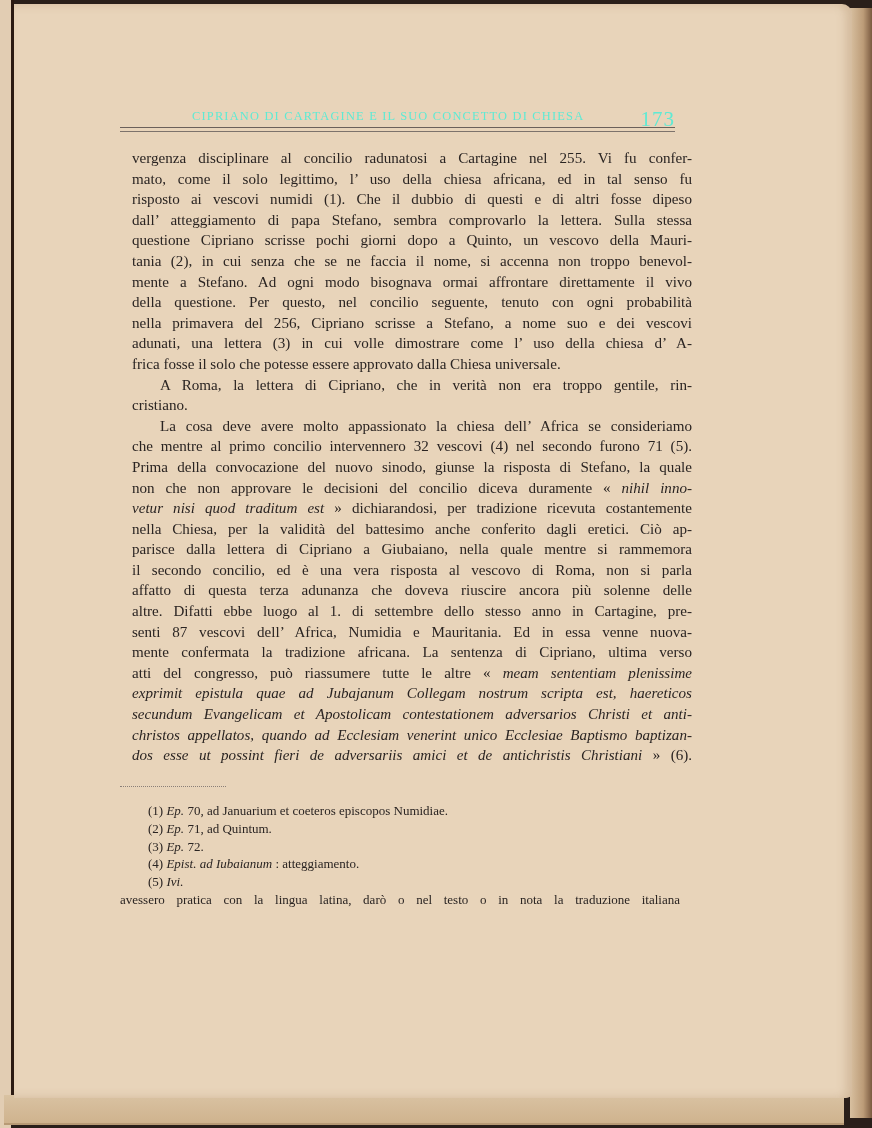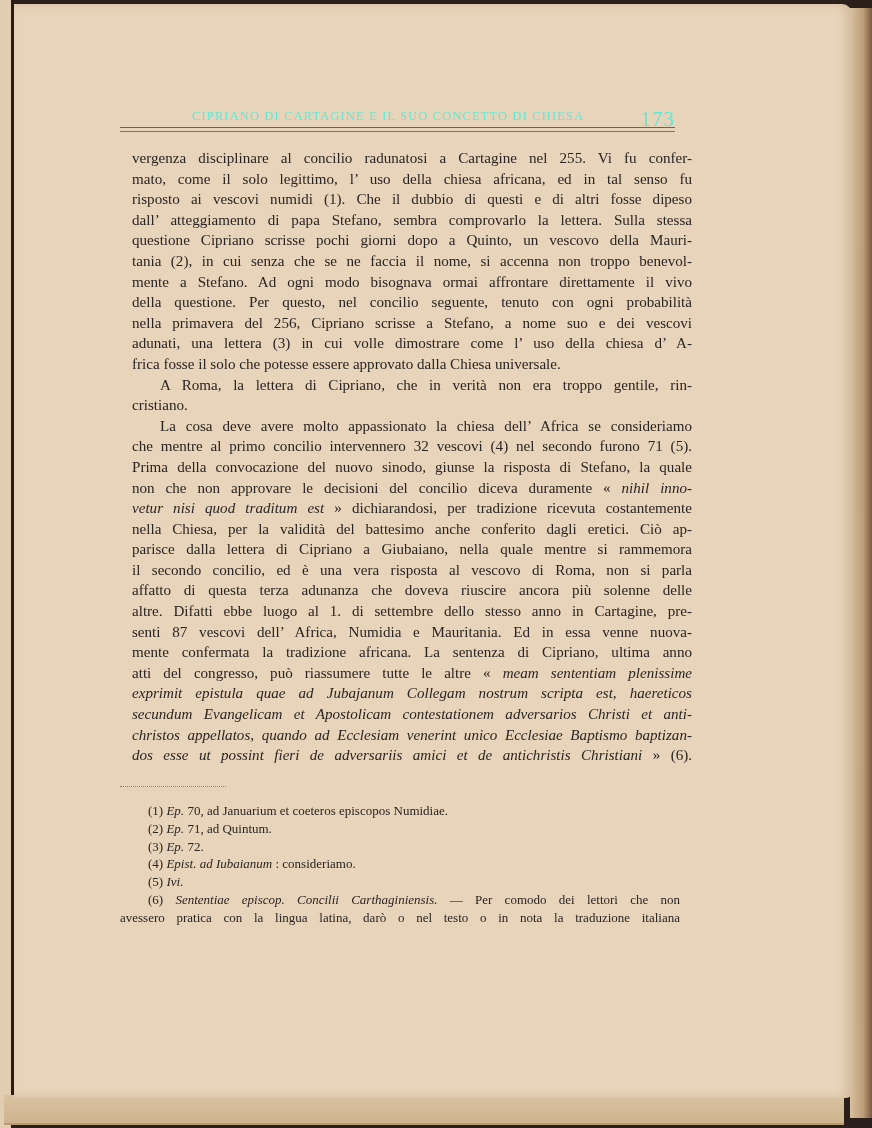--- a/index.html
+++ b/index.html
@@ -96,31 +96,30 @@
   <span class="line">che mentre al primo concilio intervennero 32 vescovi (4) nel secondo furono 71 (5).</span>
   <span class="line">Prima della convocazione del nuovo sinodo, giunse la risposta di Stefano, la quale</span>
   <span class="line"><span>non che non approvare le decisioni del concilio diceva duramente « </span><span class="it">nihil inno-</span></span>
   <span class="line"><span class="it">vetur nisi quod traditum est</span><span> » dichiarandosi, per tradizione ricevuta costantemente</span></span>
   <span class="line">nella Chiesa, per la validità del battesimo anche conferito dagli eretici. Ciò ap-</span>
   <span class="line">parisce dalla lettera di Cipriano a Giubaiano, nella quale mentre si rammemora</span>
   <span class="line">il secondo concilio, ed è una vera risposta al vescovo di Roma, non si parla</span>
   <span class="line">affatto di questa terza adunanza che doveva riuscire ancora più solenne delle</span>
   <span class="line">altre. Difatti ebbe luogo al 1. di settembre dello stesso anno in Cartagine, pre-</span>
   <span class="line">senti 87 vescovi dell’ Africa, Numidia e Mauritania. Ed in essa venne nuova-</span>
-  <span class="line">mente confermata la tradizione africana. La sentenza di Cipriano, ultima anno</span>
+  <span class="line">mente confermata la tradizione africana. La sentenza di Cipriano, ultima verso</span>
   <span class="line"><span>atti del congresso, può riassumere tutte le altre « </span><span class="it">meam sententiam plenissime</span></span>
   <span class="line it">exprimit epistula quae ad Jubajanum Collegam nostrum scripta est, haereticos</span>
   <span class="line it">secundum Evangelicam et Apostolicam contestationem adversarios Christi et anti-</span>
   <span class="line it">christos appellatos, quando ad Ecclesiam venerint unico Ecclesiae Baptismo baptizan-</span>
   <span class="line"><span class="it">dos esse ut possint fieri de adversariis amici et de antichristis Christiani</span><span> » (6).</span></span>
 </div>
 
 <div class="fn-sep"></div>
 
 <div class="footnotes">
   <span class="fn"><span>(1) </span><span class="it">Ep.</span><span> 70, ad Januarium et coeteros episcopos Numidiae.</span></span>
   <span class="fn"><span>(2) </span><span class="it">Ep.</span><span> 71, ad Quintum.</span></span>
   <span class="fn"><span>(3) </span><span class="it">Ep.</span><span> 72.</span></span>
-  <span class="fn"><span>(4) </span><span class="it">Epist. ad Iubaianum</span><span> : consideriamo.</span></span>
+  <span class="fn"><span>(4) </span><span class="it">Epist. ad Iubaianum</span><span> : atteggiamento.</span></span>
   <span class="fn"><span>(5) </span><span class="it">Ivi.</span><span></span></span>
-  <span class="fn full"><span>(6) </span><span class="it">Sententiae episcop. Concilii Carthaginiensis.</span><span> — Per comodo dei lettori che non</span></span>
   <span class="fn cont">avessero pratica con la lingua latina, darò o nel testo o in nota la traduzione italiana</span>
 </div>
 
 </body></html>

